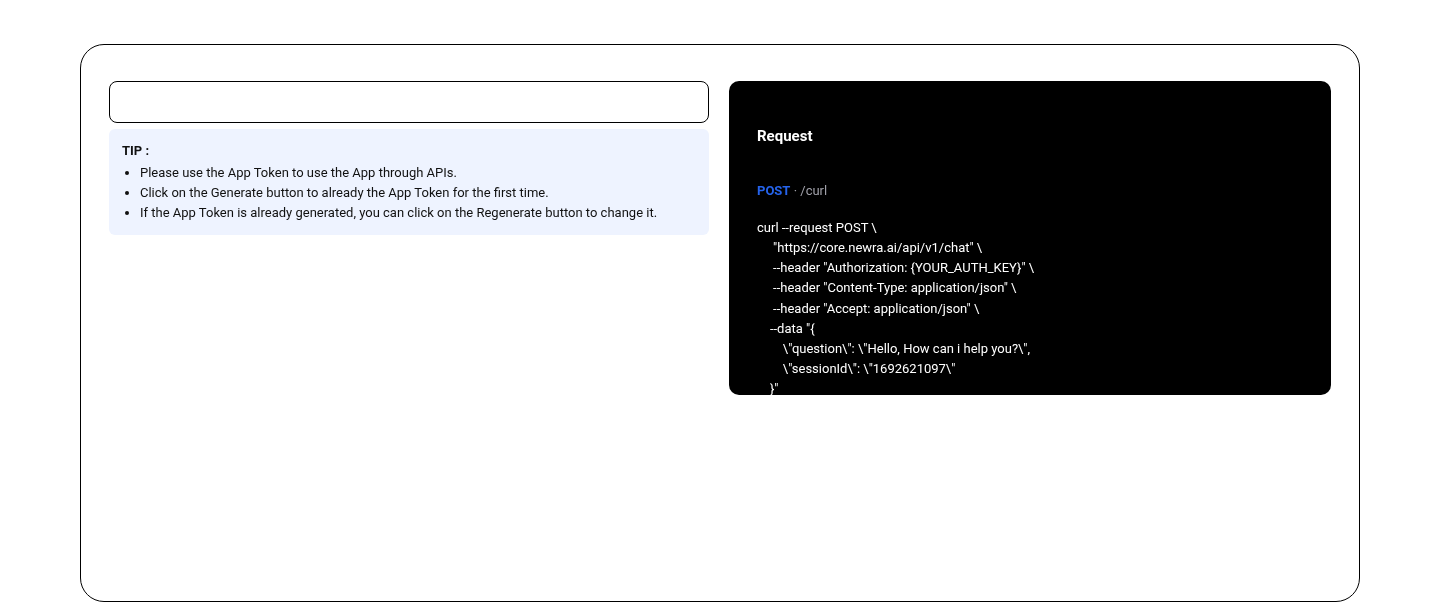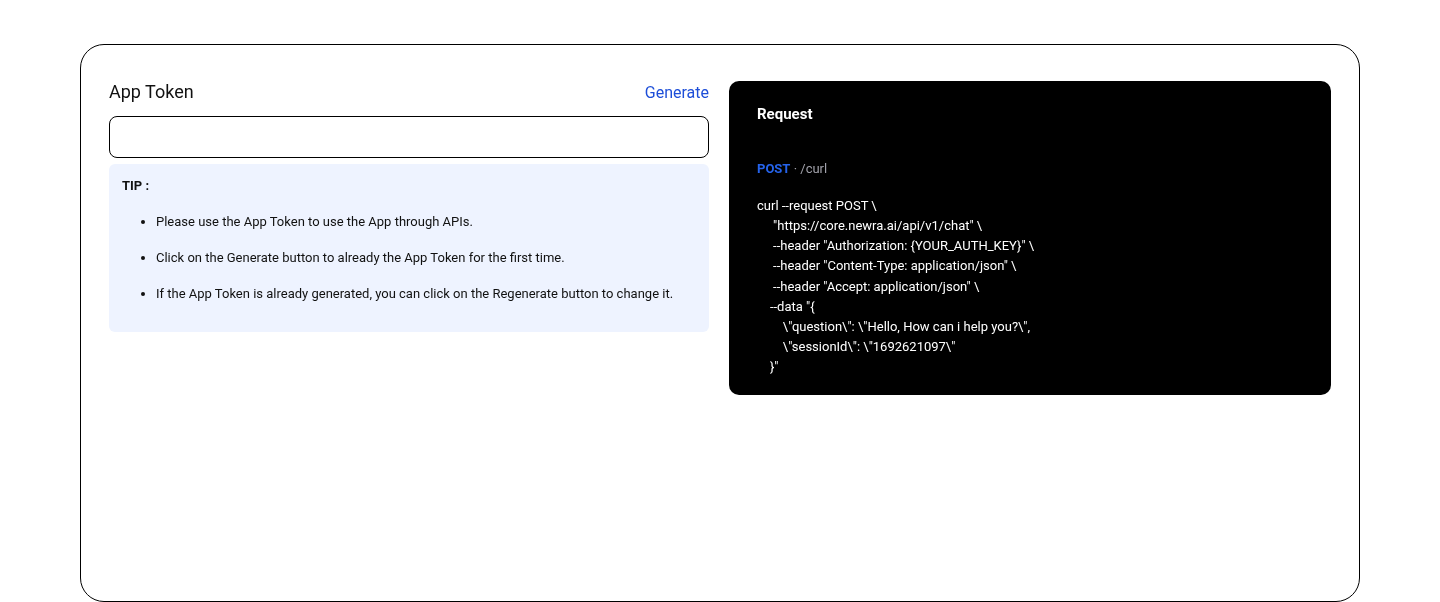--- a/index.html
+++ b/index.html
@@ -64,31 +64,31 @@
   }
   .tip-label {
     font-weight: 700;
     margin-bottom: 2px;
   }
   .tip-list {
     list-style: disc;
     padding-left: 18px;
   }
   .tip-list li {
-    margin: 16px;
+    margin: 0;
     font-size: 13px;
     line-height: 1.55;
   }
   .right-col {
     flex: 1;
   }
   .code-panel {
     background: #000000;
     border-radius: 10px;
-    padding: 24px 28px 40px 28px;
+    padding: 46px 28px 40px 28px;
     color: #ffffff;
     height: 314px;
   }
   .req-title {
     font-size: 15px;
     font-weight: 700;
     margin-bottom: 38px;
   }
   .method-line {
     font-size: 13px;
@@ -112,24 +112,20 @@
     color: #ffffff;
     margin-top: 17px;
   }
 </style>
 </head>
 <body>
 
 <div class="outer-card">
 
   <div class="left-col">
-    <div class="header-row">
-      <div class="title">App Token</div>
-      <div class="gen-link">Generate</div>
-    </div>
     <input class="token-input" type="text" value="" style="">
     <div class="tip-box">
       <div class="tip-label">TIP :</div>
       <ul class="tip-list">
         <li>Please use the App Token to use the App through APIs.</li>
         <li>Click on the Generate button to already the App Token for the first time.</li>
         <li>If the App Token is already generated, you can click on the Regenerate button to change it.</li>
       </ul>
     </div>
   </div>

